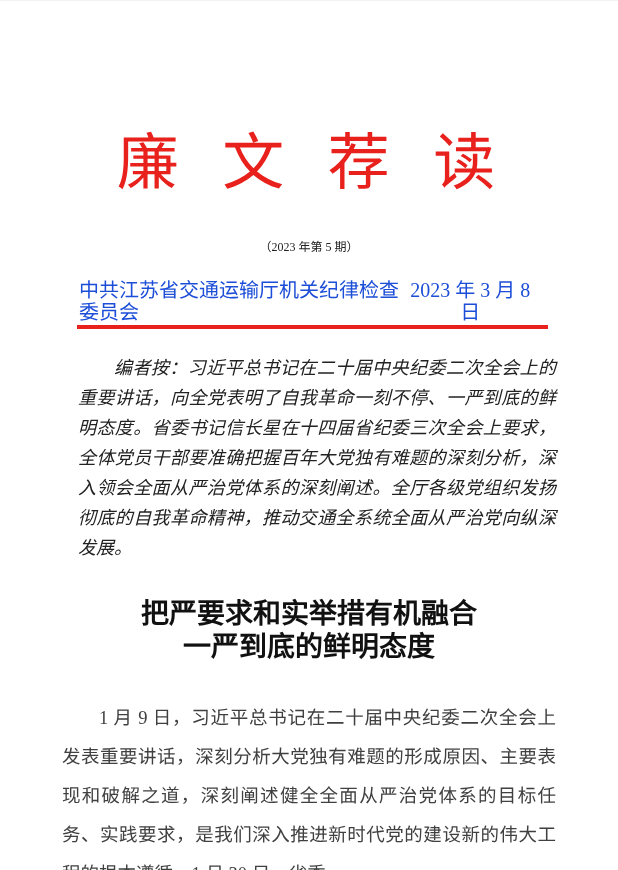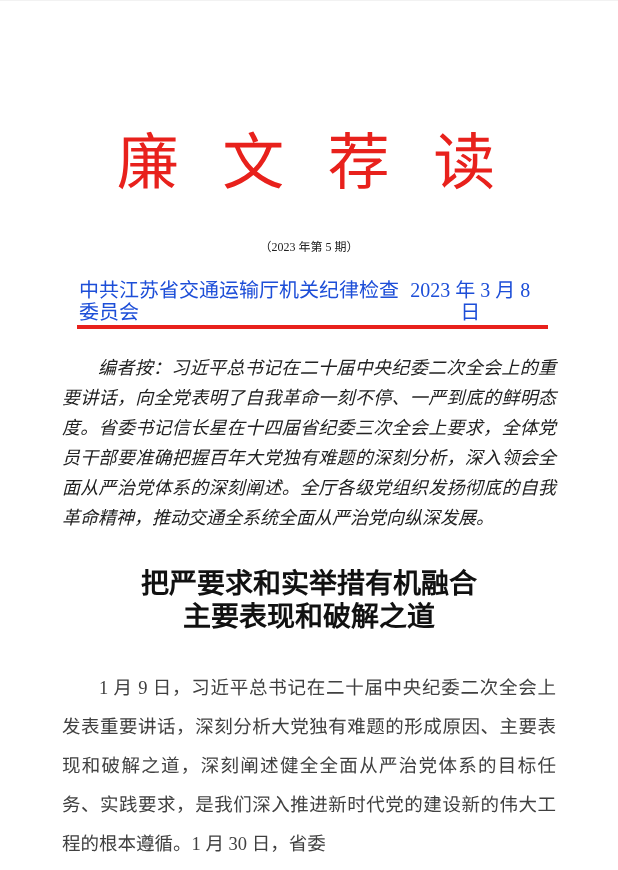--- a/index.html
+++ b/index.html
@@ -55,20 +55,21 @@
     background: #e8211c;
   }
   .editor-note {
     margin-top: 24px;
     font-size: 18px;
     line-height: 30px;
     font-style: italic;
     text-align: justify;
     text-indent: 2em;
     color: #222222;
+    margin-left: 16px;
   }
   .article-title {
     margin-top: 34px;
     text-align: center;
     font-size: 28px;
     line-height: 33px;
     font-weight: bold;
     color: #111111;
   }
   .body-text {
@@ -93,18 +94,18 @@
     <span class="publisher">中共江苏省交通运输厅机关纪律检查委员会</span>
     <span class="date">2023 年 3 月 8 日</span>
   </div>
 
   <div class="red-rule"></div>
 
   <p class="editor-note">编者按：习近平总书记在二十届中央纪委二次全会上的重要讲话，向全党表明了自我革命一刻不停、一严到底的鲜明态度。省委书记信长星在十四届省纪委三次全会上要求，全体党员干部要准确把握百年大党独有难题的深刻分析，深入领会全面从严治党体系的深刻阐述。全厅各级党组织发扬彻底的自我革命精神，推动交通全系统全面从严治党向纵深发展。</p>
 
   <h2 class="article-title">
     <div>把严要求和实举措有机融合</div>
-    <div>主要表现和破解之道</div>
+    <div>一严到底的鲜明态度</div>
   </h2>
 
   <p class="body-text">1 月 9 日，习近平总书记在二十届中央纪委二次全会上发表重要讲话，深刻分析大党独有难题的形成原因、主要表现和破解之道，深刻阐述健全全面从严治党体系的目标任务、实践要求，是我们深入推进新时代党的建设新的伟大工程的根本遵循。1 月 30 日，省委</p>
 
 </div>
 
 </body></html>

